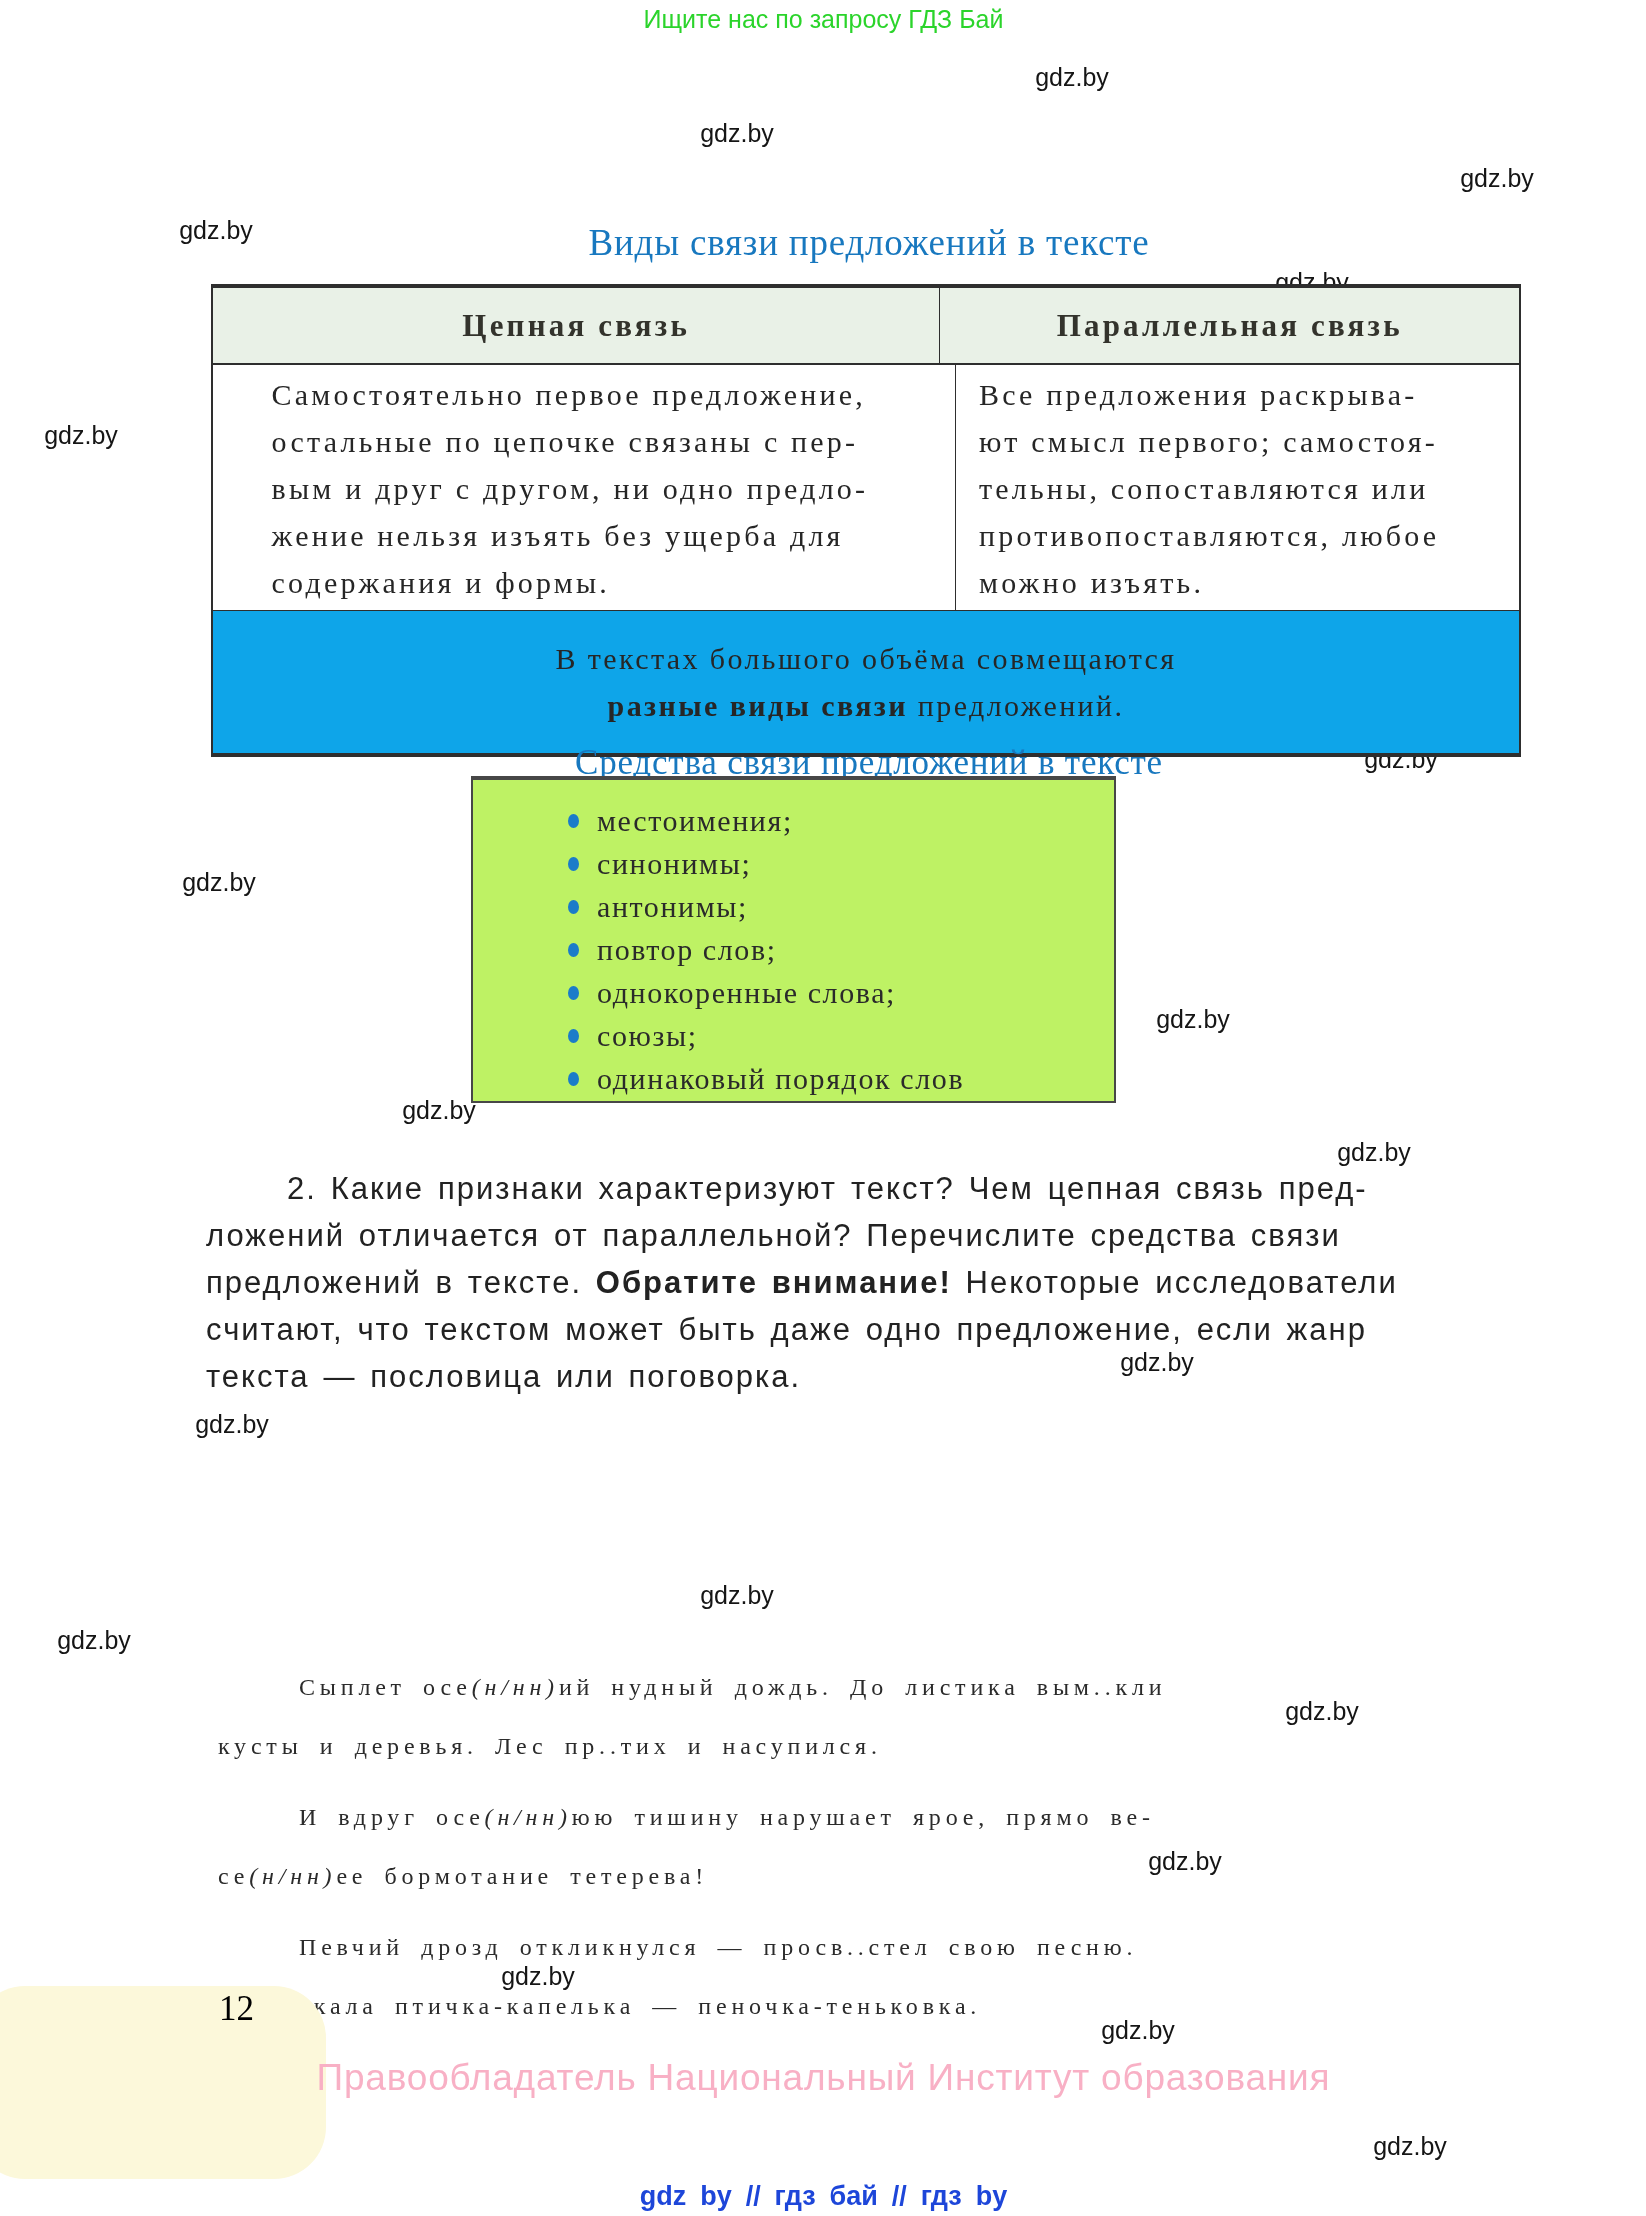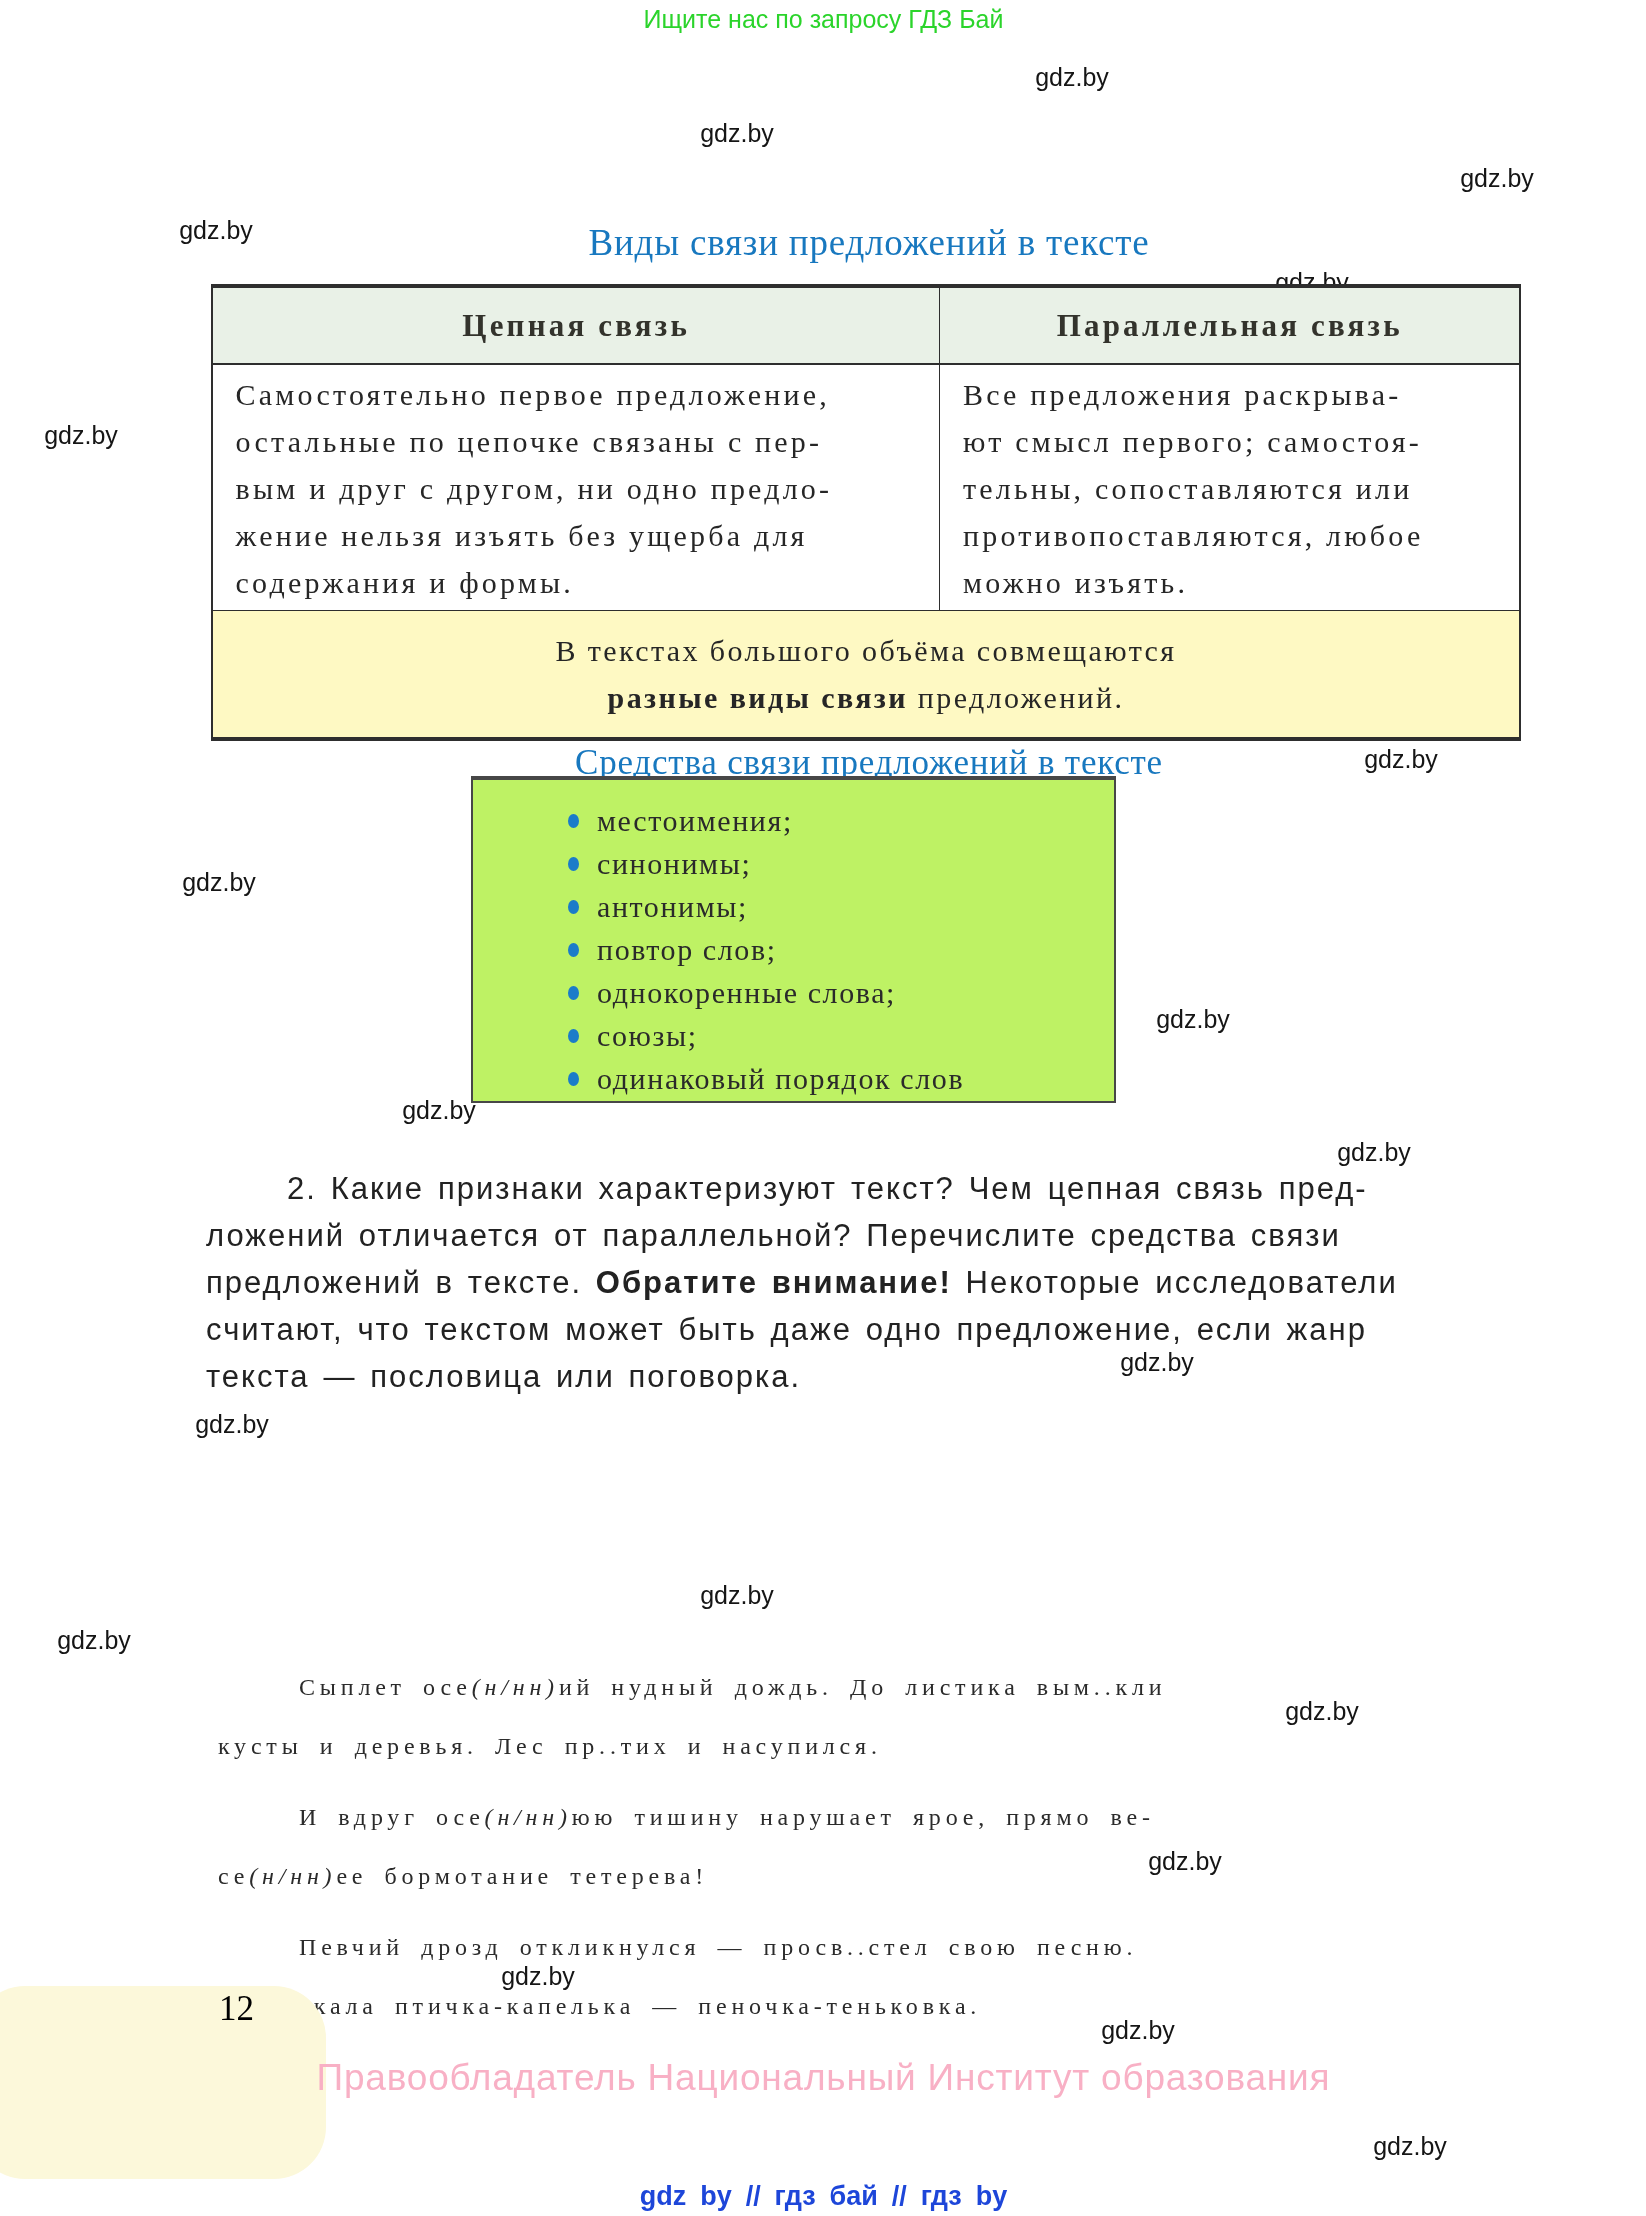--- a/index.html
+++ b/index.html
@@ -38,32 +38,32 @@
     box-sizing:border-box;
     border:2.4px solid #2e2e2e;border-top-width:4px;border-bottom-width:4px;
     background:#ffffff;
   }
   .tbl-head{display:flex;background:#e9f1e7;border-bottom:2.4px solid #2e2e2e;}
   .tbl-head .cell{
     box-sizing:border-box;padding:18px 8px;
     text-align:center;font-weight:bold;font-size:31px;line-height:39px;
     letter-spacing:3.2px;color:#33332c;
   }
-  .tbl-body{display:flex;}
+  .tbl-body{display:flex;margin-left:36px;}
   .tbl-body .cell{
     box-sizing:border-box;padding:6.4px 21px 3.2px 22.6px;
     font-size:30px;line-height:47px;letter-spacing:3.2px;
     white-space:pre-line;color:#262626;
   }
   .c1{width:55.7%;border-right:1.6px solid #2e2e2e;}
   .c2{width:44.3%;}
   .tbl-foot{
-    border-top:1.6px solid #2e2e2e;background:#fef9c3;
+    border-top:1.6px solid #2e2e2e;background:#0ea5e9;
     text-align:center;font-size:30px;line-height:47px;
-    letter-spacing:2.4px;padding:16px 0;white-space:pre-line;
+    letter-spacing:2.4px;padding:24px 0;white-space:pre-line;
   }
   
   .means-box{
     position:absolute;left:471px;top:776px;width:645px;height:327px;
     box-sizing:border-box;background:#bef264;
     border:2.4px solid #474747;border-top-width:4px;
   }
   .means-list{
     list-style:none;margin:19.3px 0 0 95px;padding:0;
   }

